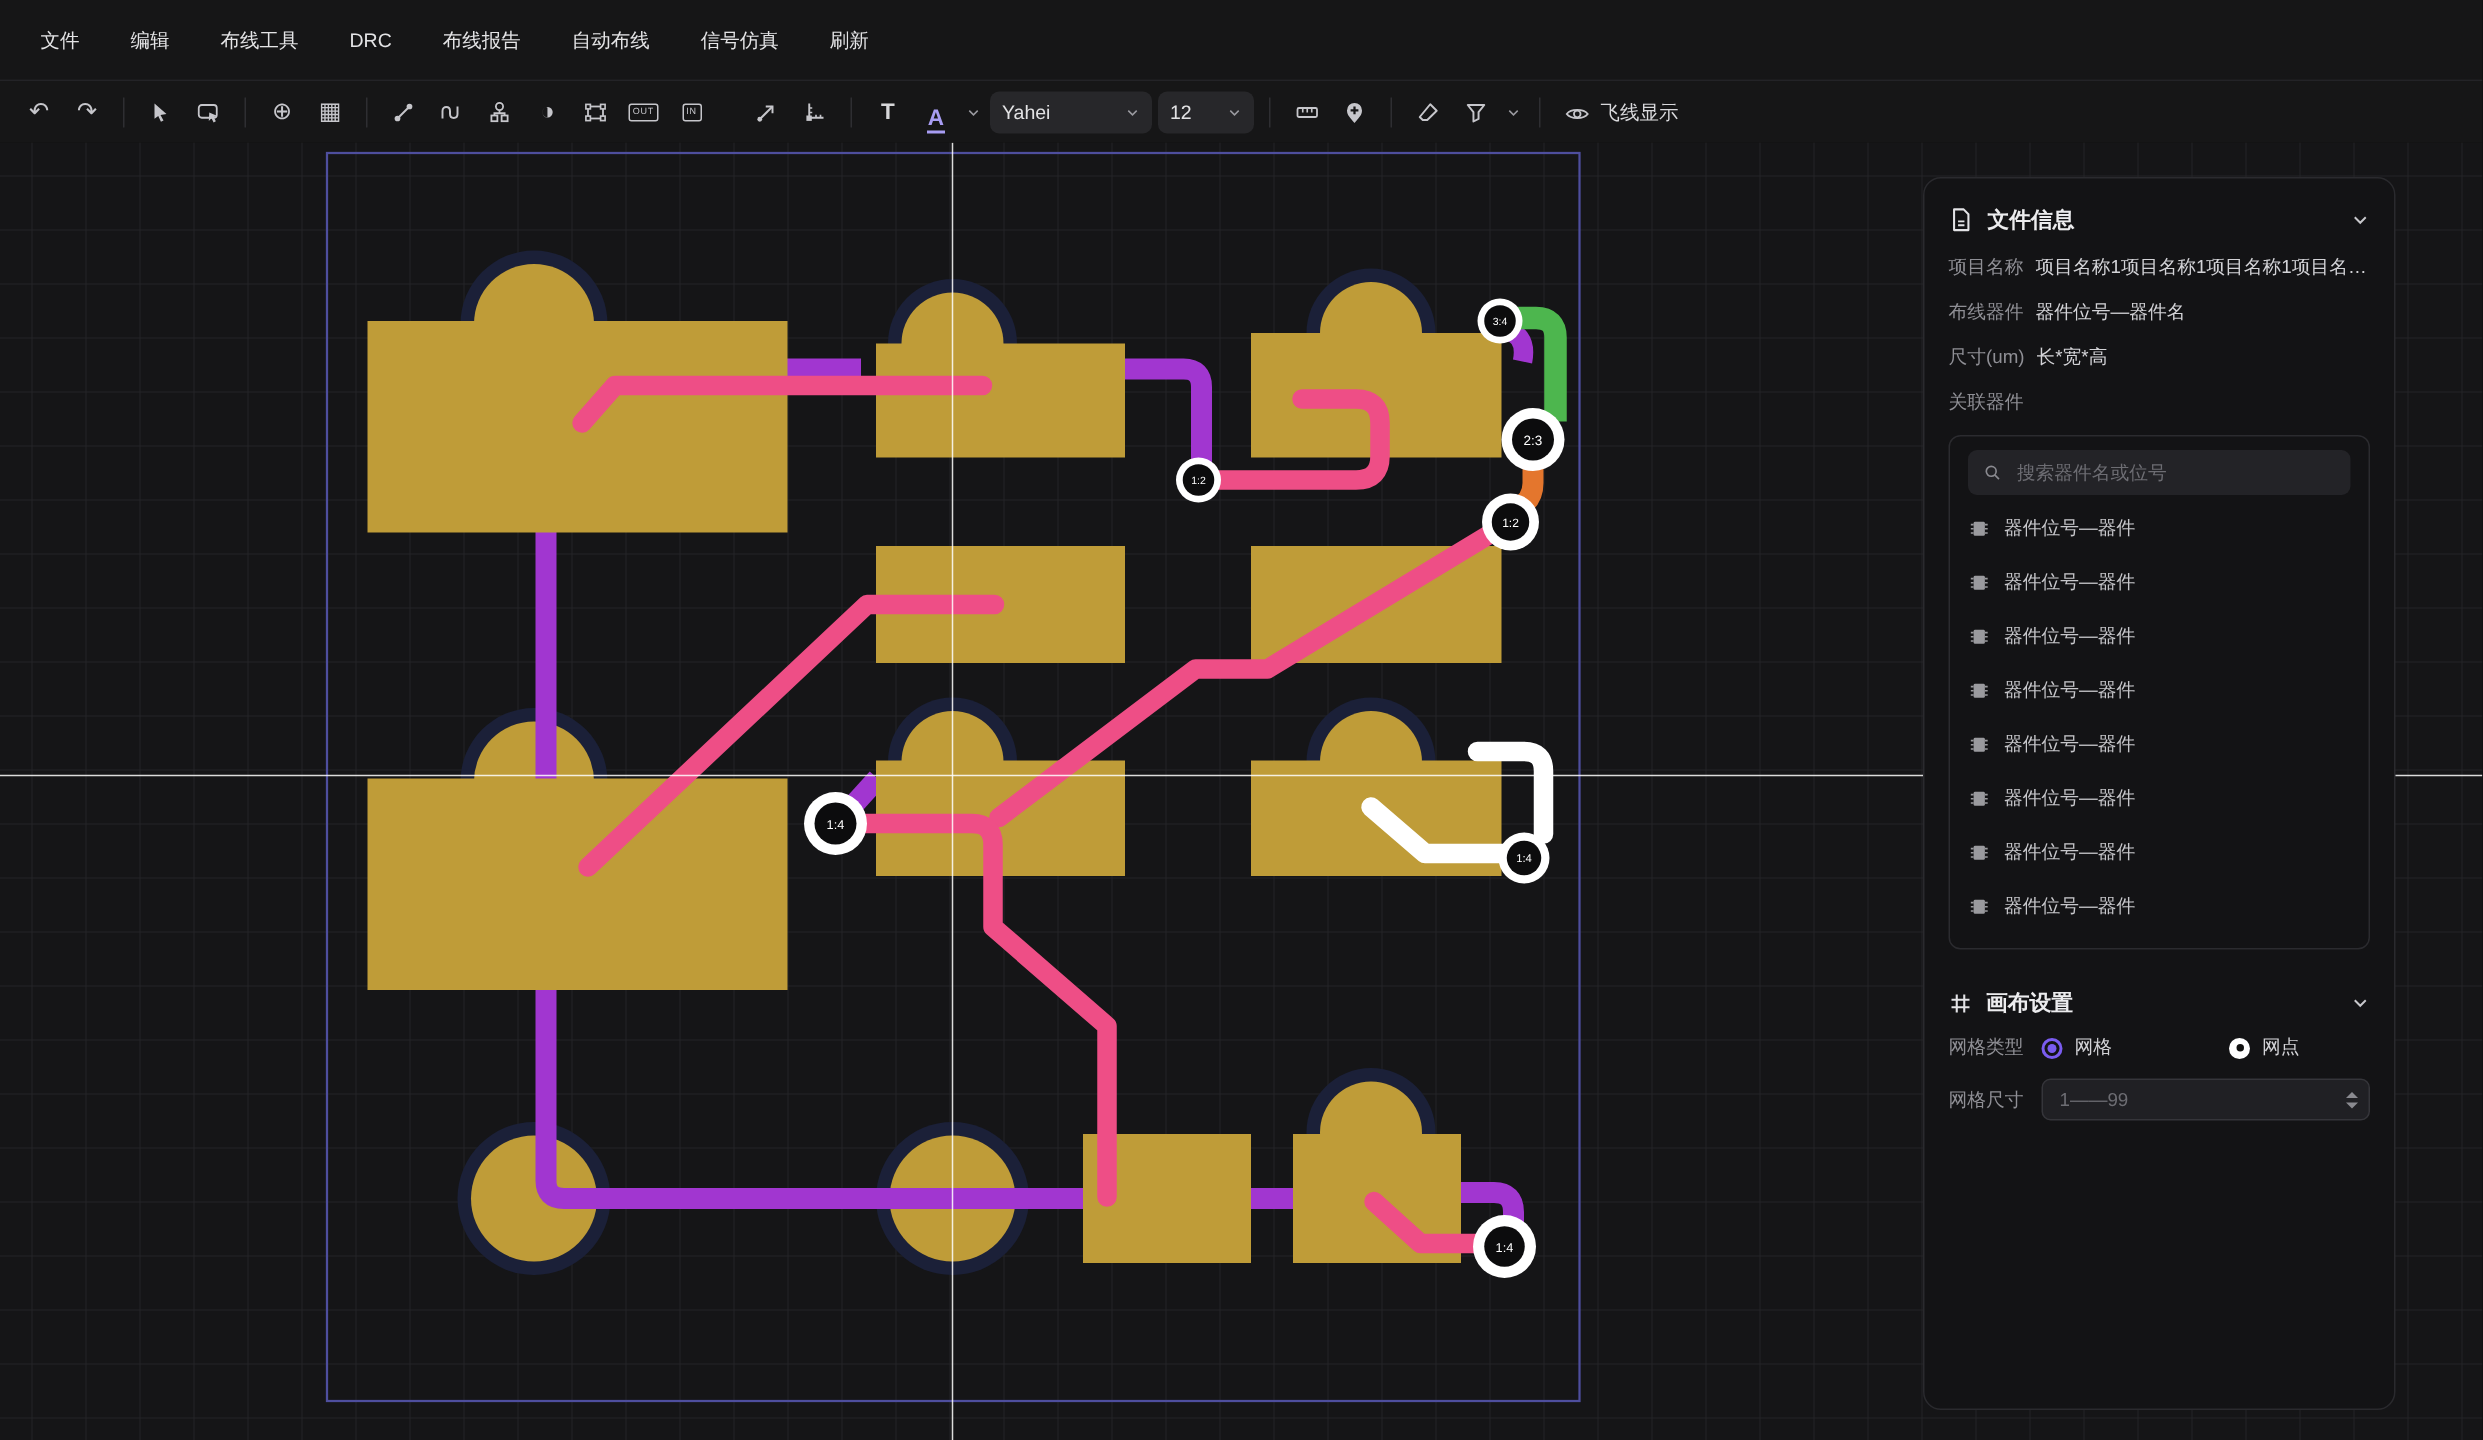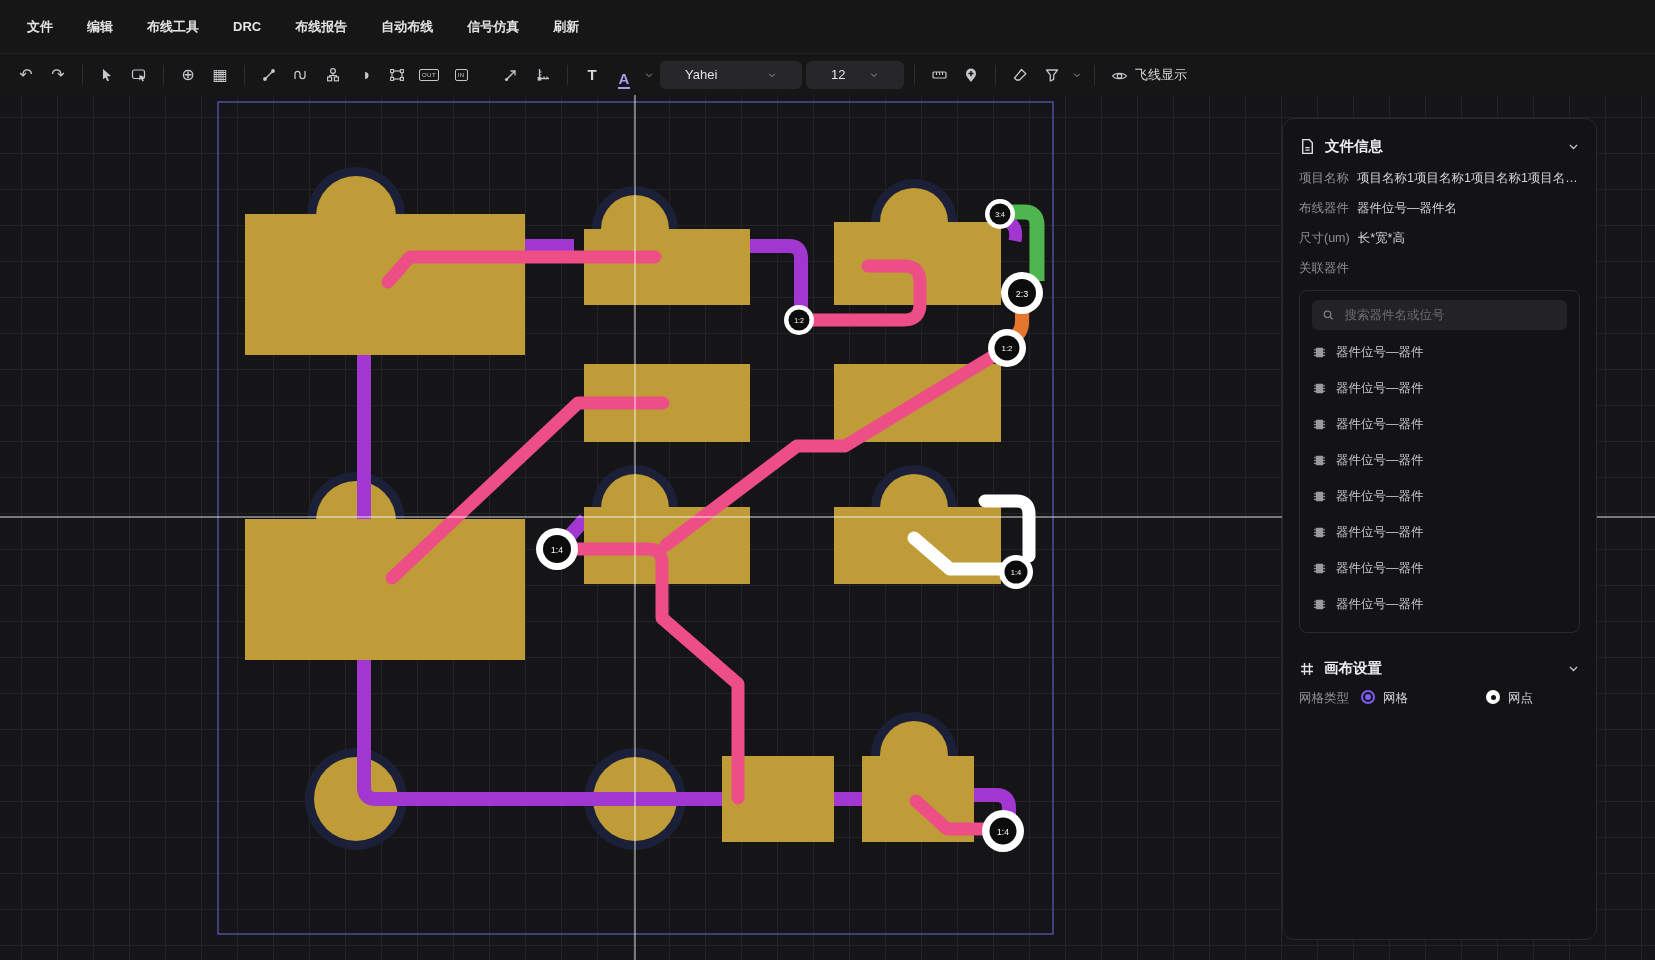--- a/index.html
+++ b/index.html
@@ -3,33 +3,33 @@
 <meta charset="utf-8">
 <style>
   html,body{margin:0;padding:0;background:#0e0e0f;}
   body{width:1655px;height:960px;position:relative;overflow:hidden;
        font-family:"Liberation Sans","DejaVu Sans",sans-serif;
        -webkit-font-smoothing:antialiased;color:#d8d8db;}
 
   
   .menubar{position:absolute;top:0;left:0;width:100%;height:53px;background:#161617;
            display:flex;align-items:center;padding-left:10px;box-sizing:border-box;z-index:30;}
-  .menubar .mitem{padding:0 17px;font-size:13px;color:#e4e4e6;cursor:default;line-height:53px;font-weight:bold;}
+  .menubar .mitem{padding:0 17px;font-size:13px;color:#e4e4e6;cursor:default;line-height:53px;}
 
   
   .toolbar{position:absolute;top:53px;left:0;width:100%;height:42px;background:#161617;
            border-top:1px solid #232327;display:flex;align-items:center;gap:4px;
            padding-left:12px;box-sizing:border-box;z-index:30;}
   .tb{min-width:28px;height:28px;display:flex;align-items:center;justify-content:center;
       border-radius:6px;color:#c6c6cb;font-size:15px;cursor:default;}
   .tb svg{display:block;}
   .tdiv{width:1px;height:20px;background:#2e2e32;margin:0 6px;flex:none;}
   .glyph{font-size:16px;line-height:1;}
   .tsel{height:28px;background:#27272a;border-radius:6px;display:flex;align-items:center;
-        justify-content:space-between;padding:0 25px;font-size:13px;color:#e2e2e4;gap:8px;}
+        justify-content:space-between;padding:0 8px;font-size:13px;color:#e2e2e4;gap:8px;}
   .tsel.font{width:92px;}
   .tsel.size{width:48px;}
   .abtn{display:flex;align-items:flex-end;}
   .abtn .aletter{font-size:15px;font-weight:bold;color:#a89df3;border-bottom:2px solid #a89df3;
                  line-height:1.05;padding:0 1px;}
   .minibox{border:1px solid #c6c6cb;border-radius:2px;font-size:6px;letter-spacing:.5px;
            padding:2px 2px;line-height:1;color:#c6c6cb;}
   .flyline{display:flex;align-items:flex-end;gap:7px;font-size:13px;color:#d8d8db;margin-left:6px;}
 
   
@@ -50,21 +50,21 @@
   .pvalue{color:#d3d3d7;overflow:hidden;text-overflow:ellipsis;}
   .listbox{margin-top:10px;border:1px solid #2b2b2f;border-radius:8px;padding:9px 12px 10px;}
   .searchbox{height:30px;background:#232327;border-radius:6px;display:flex;align-items:center;
              gap:8px;padding:0 10px;margin-bottom:4px;}
   .searchbox input{background:transparent;border:none;outline:none;color:#d3d3d7;
                    font-size:12.5px;width:100%;font-family:inherit;}
   .searchbox input::placeholder{color:#6d6d73;}
   .litem{height:36px;display:flex;align-items:center;gap:9px;color:#c7c7cb;}
   .sethead{display:flex;align-items:center;gap:9px;margin:26px 0 6px;}
   .sethead .ptitle{font-size:14.5px;font-weight:bold;color:#ececee;flex:1;}
-  .setrow{display:flex;align-items:flex-start;margin:12px 0;}
+  .setrow{display:flex;align-items:center;margin:12px 0;}
   .setrow .plabel{width:62px;flex:none;}
   .radio{width:14px;height:14px;border-radius:50%;box-sizing:border-box;display:inline-flex;
          align-items:center;justify-content:center;flex:none;}
   .radio.sel{border:2px solid #7a5cf0;}
   .radio.sel i{width:6px;height:6px;border-radius:50%;background:#7a5cf0;}
   .radio.unsel{background:#fff;}
   .radio.unsel i{width:5px;height:5px;border-radius:50%;background:#111;}
   .radlab{margin:0 0 0 8px;color:#d3d3d7;}
   .radgap{width:78px;}
   .pinput{flex:1;height:28px;background:#202024;border:1px solid #35353a;border-radius:6px;
@@ -452,15 +452,25 @@
         <i></i>
       </span>
     <span class="radlab">网格</span>
     <span class="radgap"></span>
     <span class="radio unsel">
         <i></i>
       </span>
     <span class="radlab">网点</span>
   </div>
 
+  <div class="setrow">
+    <span class="plabel">网格尺寸</span>
+    <span class="pinput">
+      <input type="text" placeholder="1——99" style="">
+      <span class="spin">
+          <b class="up"></b>
+          <b class="dn"></b>
+        </span>
+    </span>
+  </div>
 
 
 </div>
 
 </body></html>

